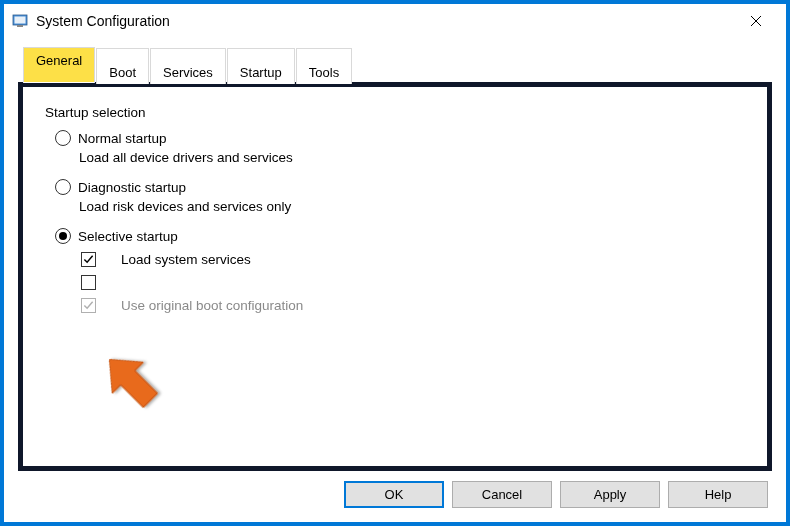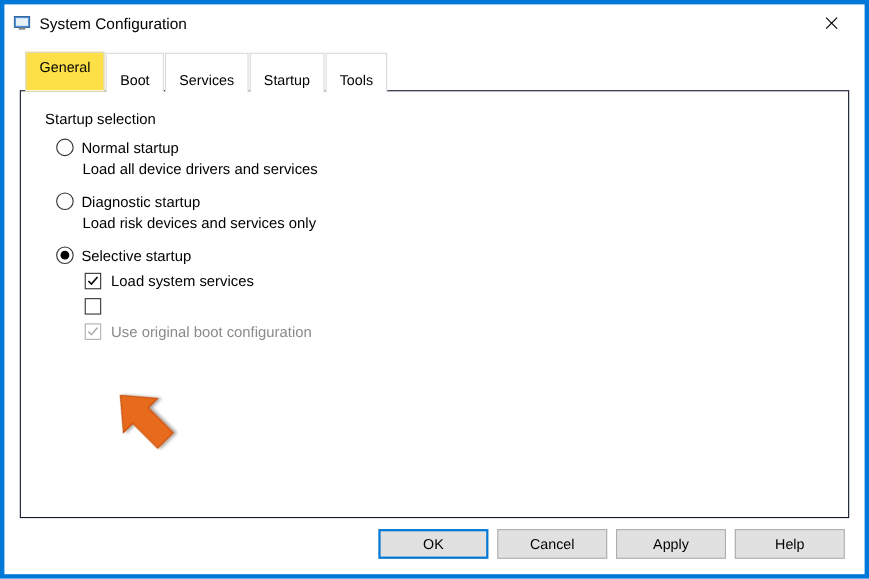--- a/index.html
+++ b/index.html
@@ -8,32 +8,32 @@
     .titlebar { height: 34px; display: flex; align-items: center; padding: 0 8px; }
     .title-icon { width: 16px; height: 16px; margin-right: 8px; }
     .title-text { font-size: 14px; color: #000; flex: 1; }
     .close-btn { width: 44px; height: 30px; display: flex; align-items: center; justify-content: center; cursor: pointer; }
     .close-btn svg { width: 12px; height: 12px; }
     .client { flex: 1; padding: 8px 14px 14px 14px; display: flex; flex-direction: column; }
     .tabstrip { display: flex; margin-left: 5px; position: relative; z-index: 2; }
     .tab { padding: 5px 12px; font-size: 13px; border: 1px solid #d9d9d9; border-bottom: none; background: #fff; margin-right: 1px; color: #000; cursor: pointer; position: relative; top: 1px; }
     .tab.active { background: #fde047; border-bottom: 1px solid #fff; top: 1px; }
     .tab:not(.active) { background: #fff; top: 2px; padding-top: 16px; padding-bottom: 4px; }
-    .panel { flex: 1; border: 1px solid #0f172a; background: #fff; padding: 18px 22px; position: relative; z-index: 1; }
+    .panel { flex: 1; border: 5px solid #0f172a; background: #fff; padding: 18px 22px; position: relative; z-index: 1; }
     .group-title { font-size: 13.5px; color: #000; margin-bottom: 10px; }
     .radio-row { display: flex; align-items: center; margin: 4px 0 4px 10px; }
     .radio-outer { width: 16px; height: 16px; border: 1px solid #333; border-radius: 50%; display: flex; align-items: center; justify-content: center; margin-right: 7px; }
     .radio-outer.selected::after { content: ""; width: 8px; height: 8px; background: #000; border-radius: 50%; }
     .radio-label { font-size: 13.5px; color: #000; }
     .desc { font-size: 13.5px; color: #000; margin: 4px 0 14px 34px; }
     .check-row { display: flex; align-items: center; margin: 8px 0 8px 36px; }
     .chk { width: 15px; height: 15px; border: 1px solid #333; margin-right: 9px; display: flex; align-items: center; justify-content: center; }
     .chk.disabled { border-color: #b0b0b0; }
     .chk svg { width: 11px; height: 11px; }
-    .chk-label { font-size: 13.5px; color: #000; }
+    .chk-label { font-size: 13.5px; color: #000; margin-left: 16px; }
     .chk-label.disabled { color: #8a8a8a; }
     .button-row { display: flex; justify-content: flex-end; gap: 8px; margin-top: 10px; padding-right: 4px; }
     .btn { width: 100px; height: 27px; font-size: 13px; background: #e1e1e1; border: 1px solid #adadad; cursor: pointer; display: flex; align-items: center; justify-content: center; }
     .btn.default { border: 2px solid #0078D7; }
     .arrow { position: absolute; left: 92px; top: 342px; pointer-events: none; z-index: 10; }
     .watermark { position: absolute; top: 0; left: 0; width: 100%; height: 100%; display: flex; align-items: center; justify-content: center; pointer-events: none; opacity: 0.07; font-size: 140px; font-weight: 900; font-style: italic; letter-spacing: -6px; color: #000; font-family: Arial, sans-serif; flex-direction: column; line-height: 0.9; }
     .watermark .sub { font-size: 60px; letter-spacing: 12px; font-style: normal; }
   </style>
 </head>
 <body>

